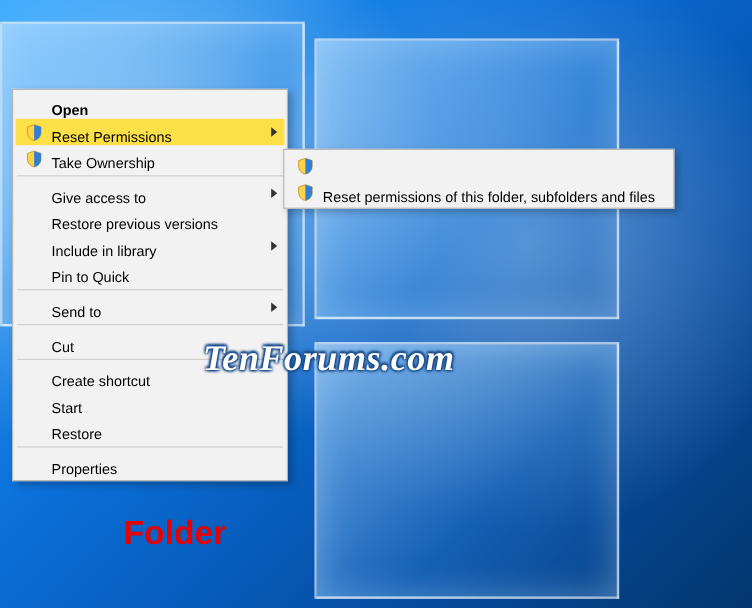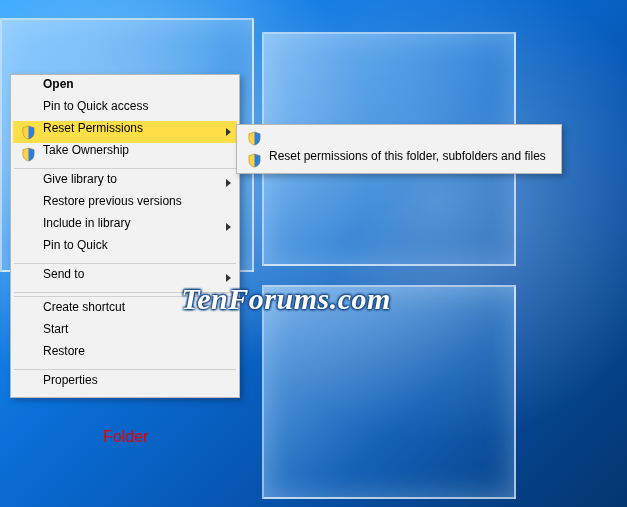--- a/index.html
+++ b/index.html
@@ -40,38 +40,37 @@
     width: 548px;
     text-align: center;
     font-family: Georgia, "Times New Roman", serif;
     font-weight: bold;
     font-style: italic;
     font-size: 30px;
     color: #fff;
     text-shadow: 0 0 3px #1a4d8a, 1px 1px 2px #1a4d8a, -1px -1px 2px #1a4d8a, 1px -1px 2px #1a4d8a, -1px 1px 2px #1a4d8a;
     letter-spacing: 0.5px;
     pointer-events: none;
-    margin-left: 12px;
   }
 
   
   .menu {
     position: absolute;
     background: #f2f2f2;
     border: 1px solid #b8b8b8;
     box-shadow: 3px 3px 6px rgba(0,0,0,0.25);
     padding: 2px;
   }
   .menu1 { top: 74px; left: 10px; width: 224px; }
   .menu2 { top: 124px; left: 236px; width: 320px; }
 
   .item {
     position: relative;
     display: flex;
-    align-items: flex-start;
+    align-items: flex-end;
     height: 22px;
     padding-left: 30px;
     padding-right: 18px;
     white-space: nowrap;
   }
   .item.bold { font-weight: 600; }
   .item.hover { background: #fde047; }
   .sep {
     height: 1px;
     background: #d0d0d0;
@@ -92,44 +91,41 @@
     right: 6px;
     top: 7px;
     width: 0; height: 0;
     border-top: 4px solid transparent;
     border-bottom: 4px solid transparent;
     border-left: 5px solid #333;
   }
   .folder-label {
     position: absolute;
     font-family: Arial, sans-serif;
-    font-weight: 400;
-    font-size: 16px;
+    font-weight: 700;
+    font-size: 28px;
     color: #e60000;
     left: 103px;
     top: 428px;
     pointer-events: none;
   }
 </style>
 </head>
 <body>
 
 <div class="desktop">
   <div class="pane paneA"></div>
   <div class="pane paneB"></div>
   <div class="pane paneC"></div>
 
   <div class="menu menu1">
 
     <div class="item bold">
       <span>Open</span>
     </div>
-    <div class="item">
-      <span>Pin to Quick access</span>
-    </div>
     <div class="item hover">
       <span class="icon-slot">
         <svg width="15" height="15" viewBox="0 0 16 16">
           <path d="M8 1 L14 3 V8 C14 12 11 14.5 8 15 C5 14.5 2 12 2 8 V3 Z" fill="#ffd24a" stroke="#b88500" stroke-width="0.6"></path>
           <path d="M8 1 L14 3 V8 C14 12 11 14.5 8 15 Z" fill="#2f7ed8"></path>
         </svg>
       </span>
       <span>Reset Permissions</span>
       <span class="arrow"></span>
     </div>
@@ -139,21 +135,21 @@
           <path d="M8 1 L14 3 V8 C14 12 11 14.5 8 15 C5 14.5 2 12 2 8 V3 Z" fill="#ffd24a" stroke="#b88500" stroke-width="0.6"></path>
           <path d="M8 1 L14 3 V8 C14 12 11 14.5 8 15 Z" fill="#2f7ed8"></path>
         </svg>
       </span>
       <span>Take Ownership</span>
     </div>
 
     <div class="sep"></div>
 
     <div class="item">
-      <span>Give library to</span>
+      <span>Give access to</span>
       <span class="arrow"></span>
     </div>
     <div class="item">
       <span>Restore previous versions</span>
     </div>
     <div class="item">
       <span>Include in library</span>
       <span class="arrow"></span>
     </div>
     <div class="item">
@@ -162,20 +158,23 @@
 
     <div class="sep"></div>
 
     <div class="item">
       <span>Send to</span>
       <span class="arrow"></span>
     </div>
 
     <div class="sep"></div>
 
+    <div class="item">
+      <span>Cut</span>
+    </div>
 
     <div class="sep"></div>
 
     <div class="item">
       <span>Create shortcut</span>
     </div>
     <div class="item">
       <span>Start</span>
     </div>
     <div class="item">

